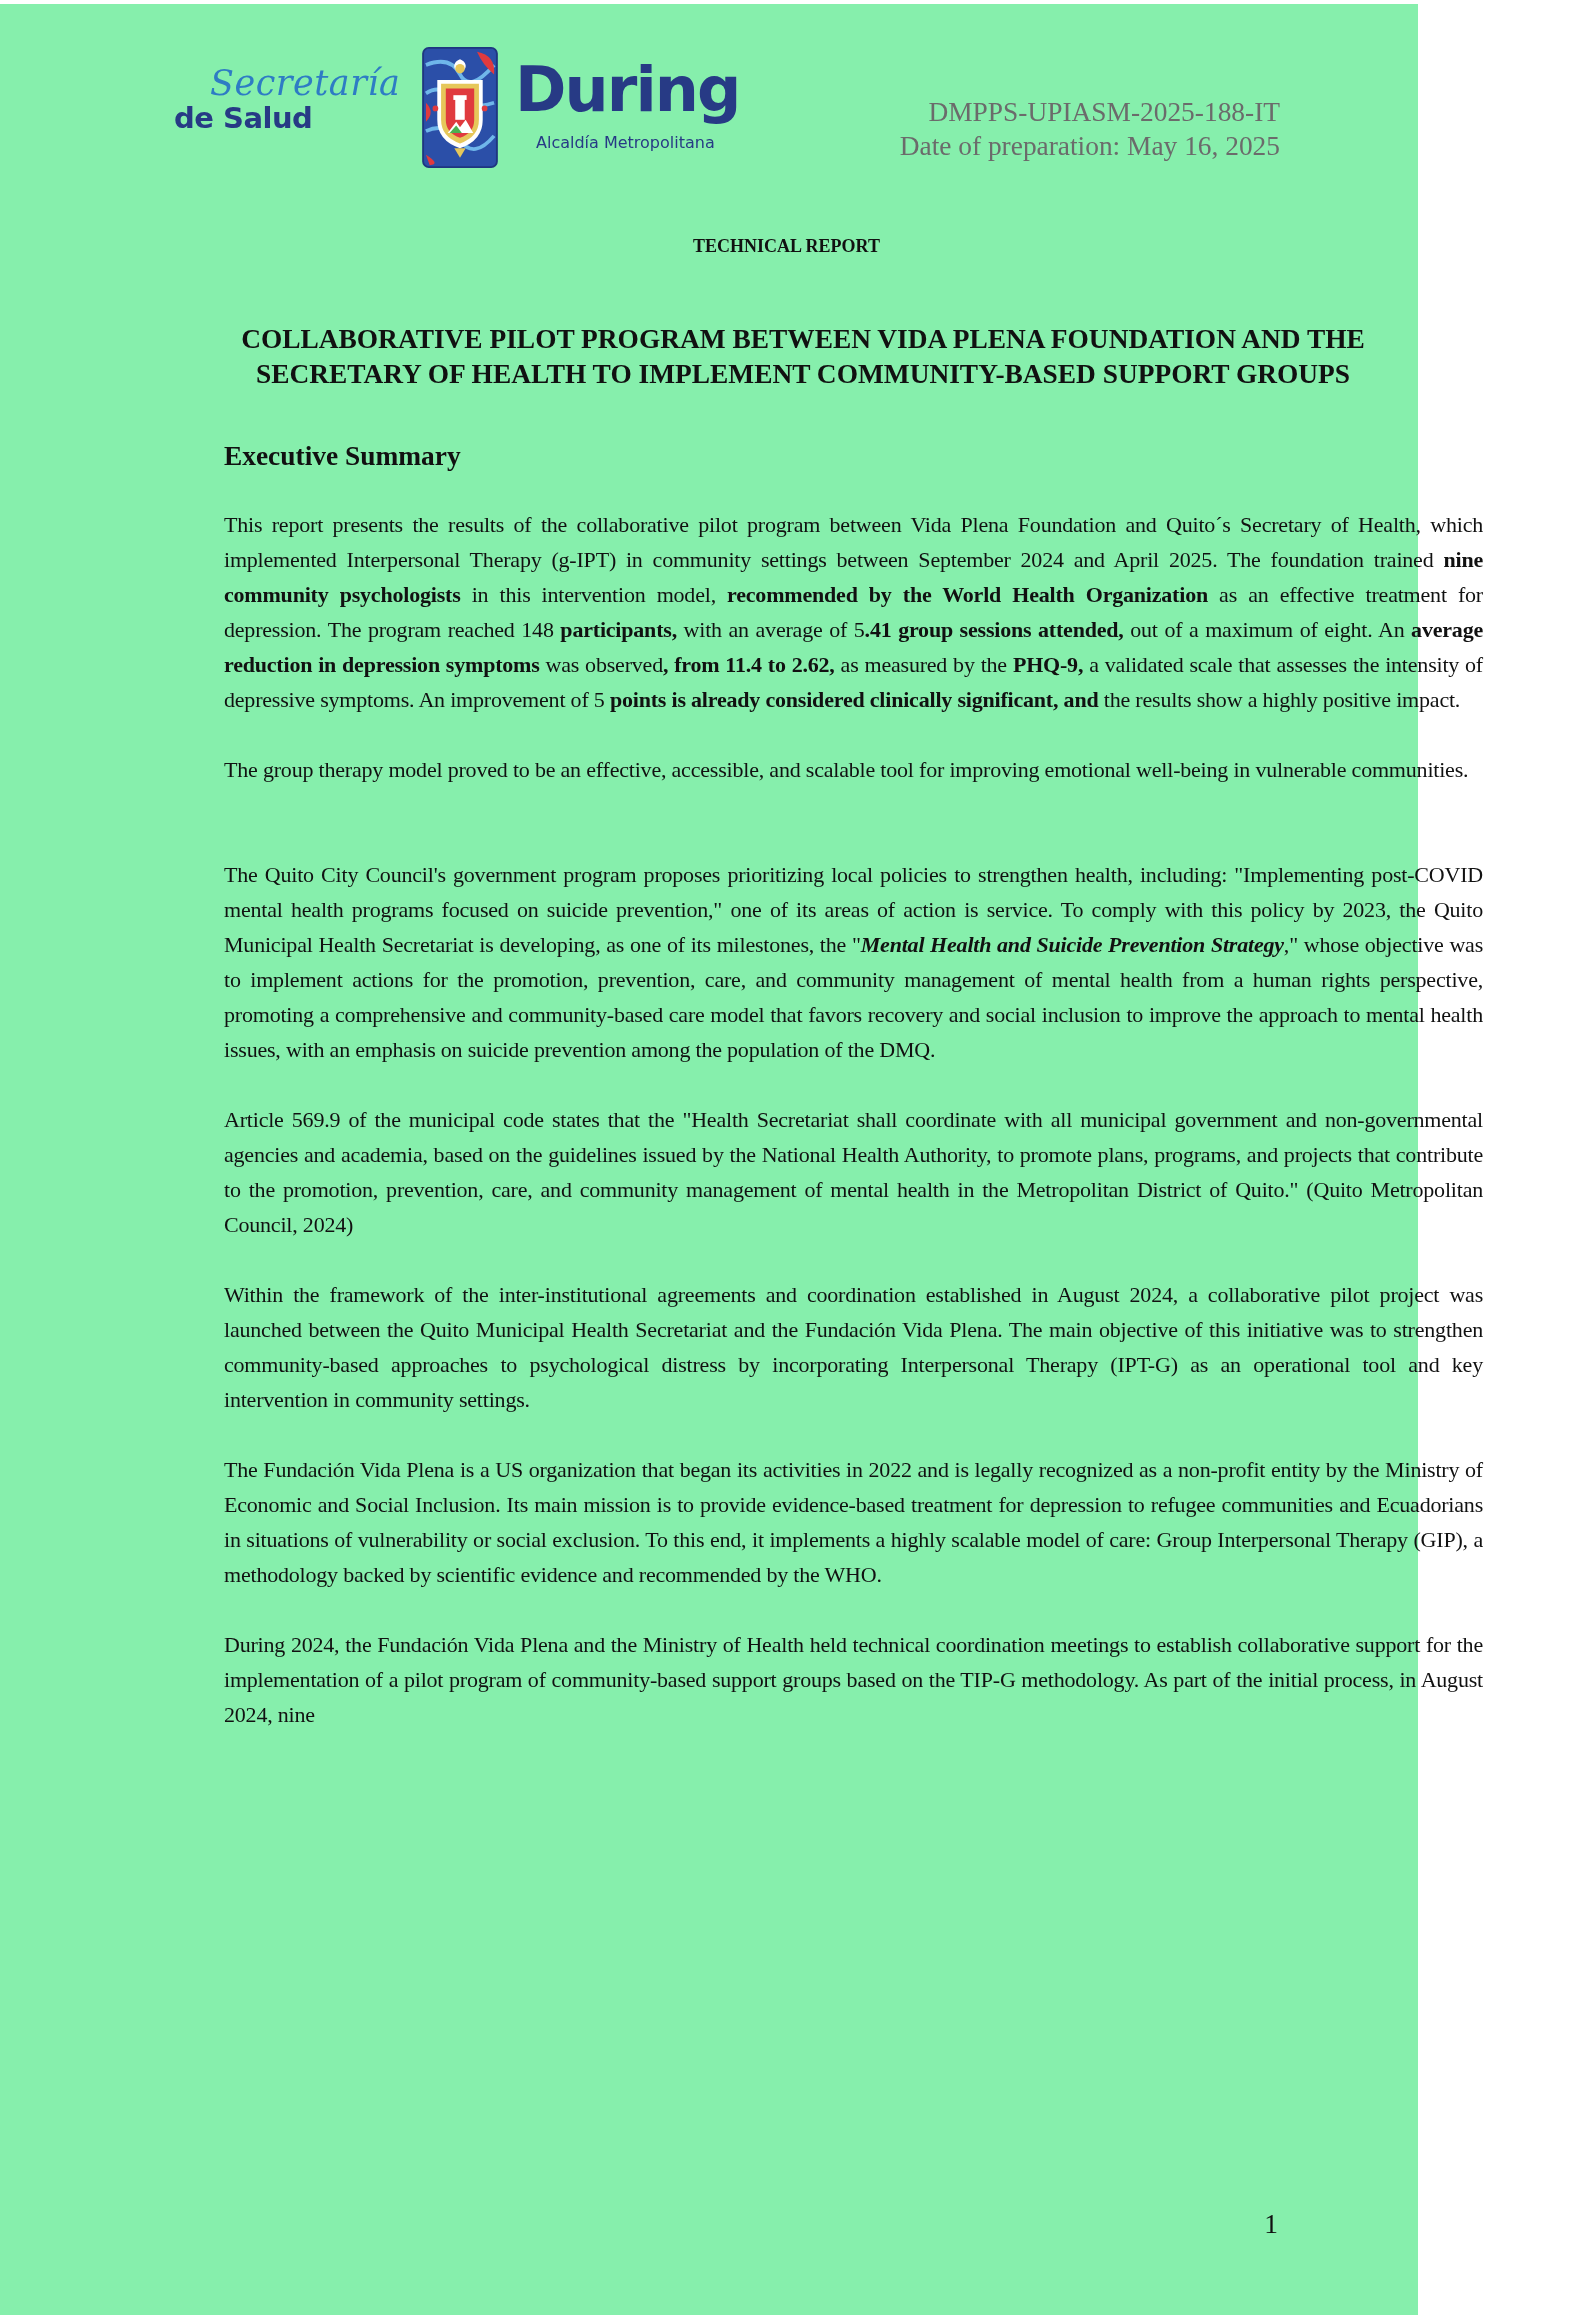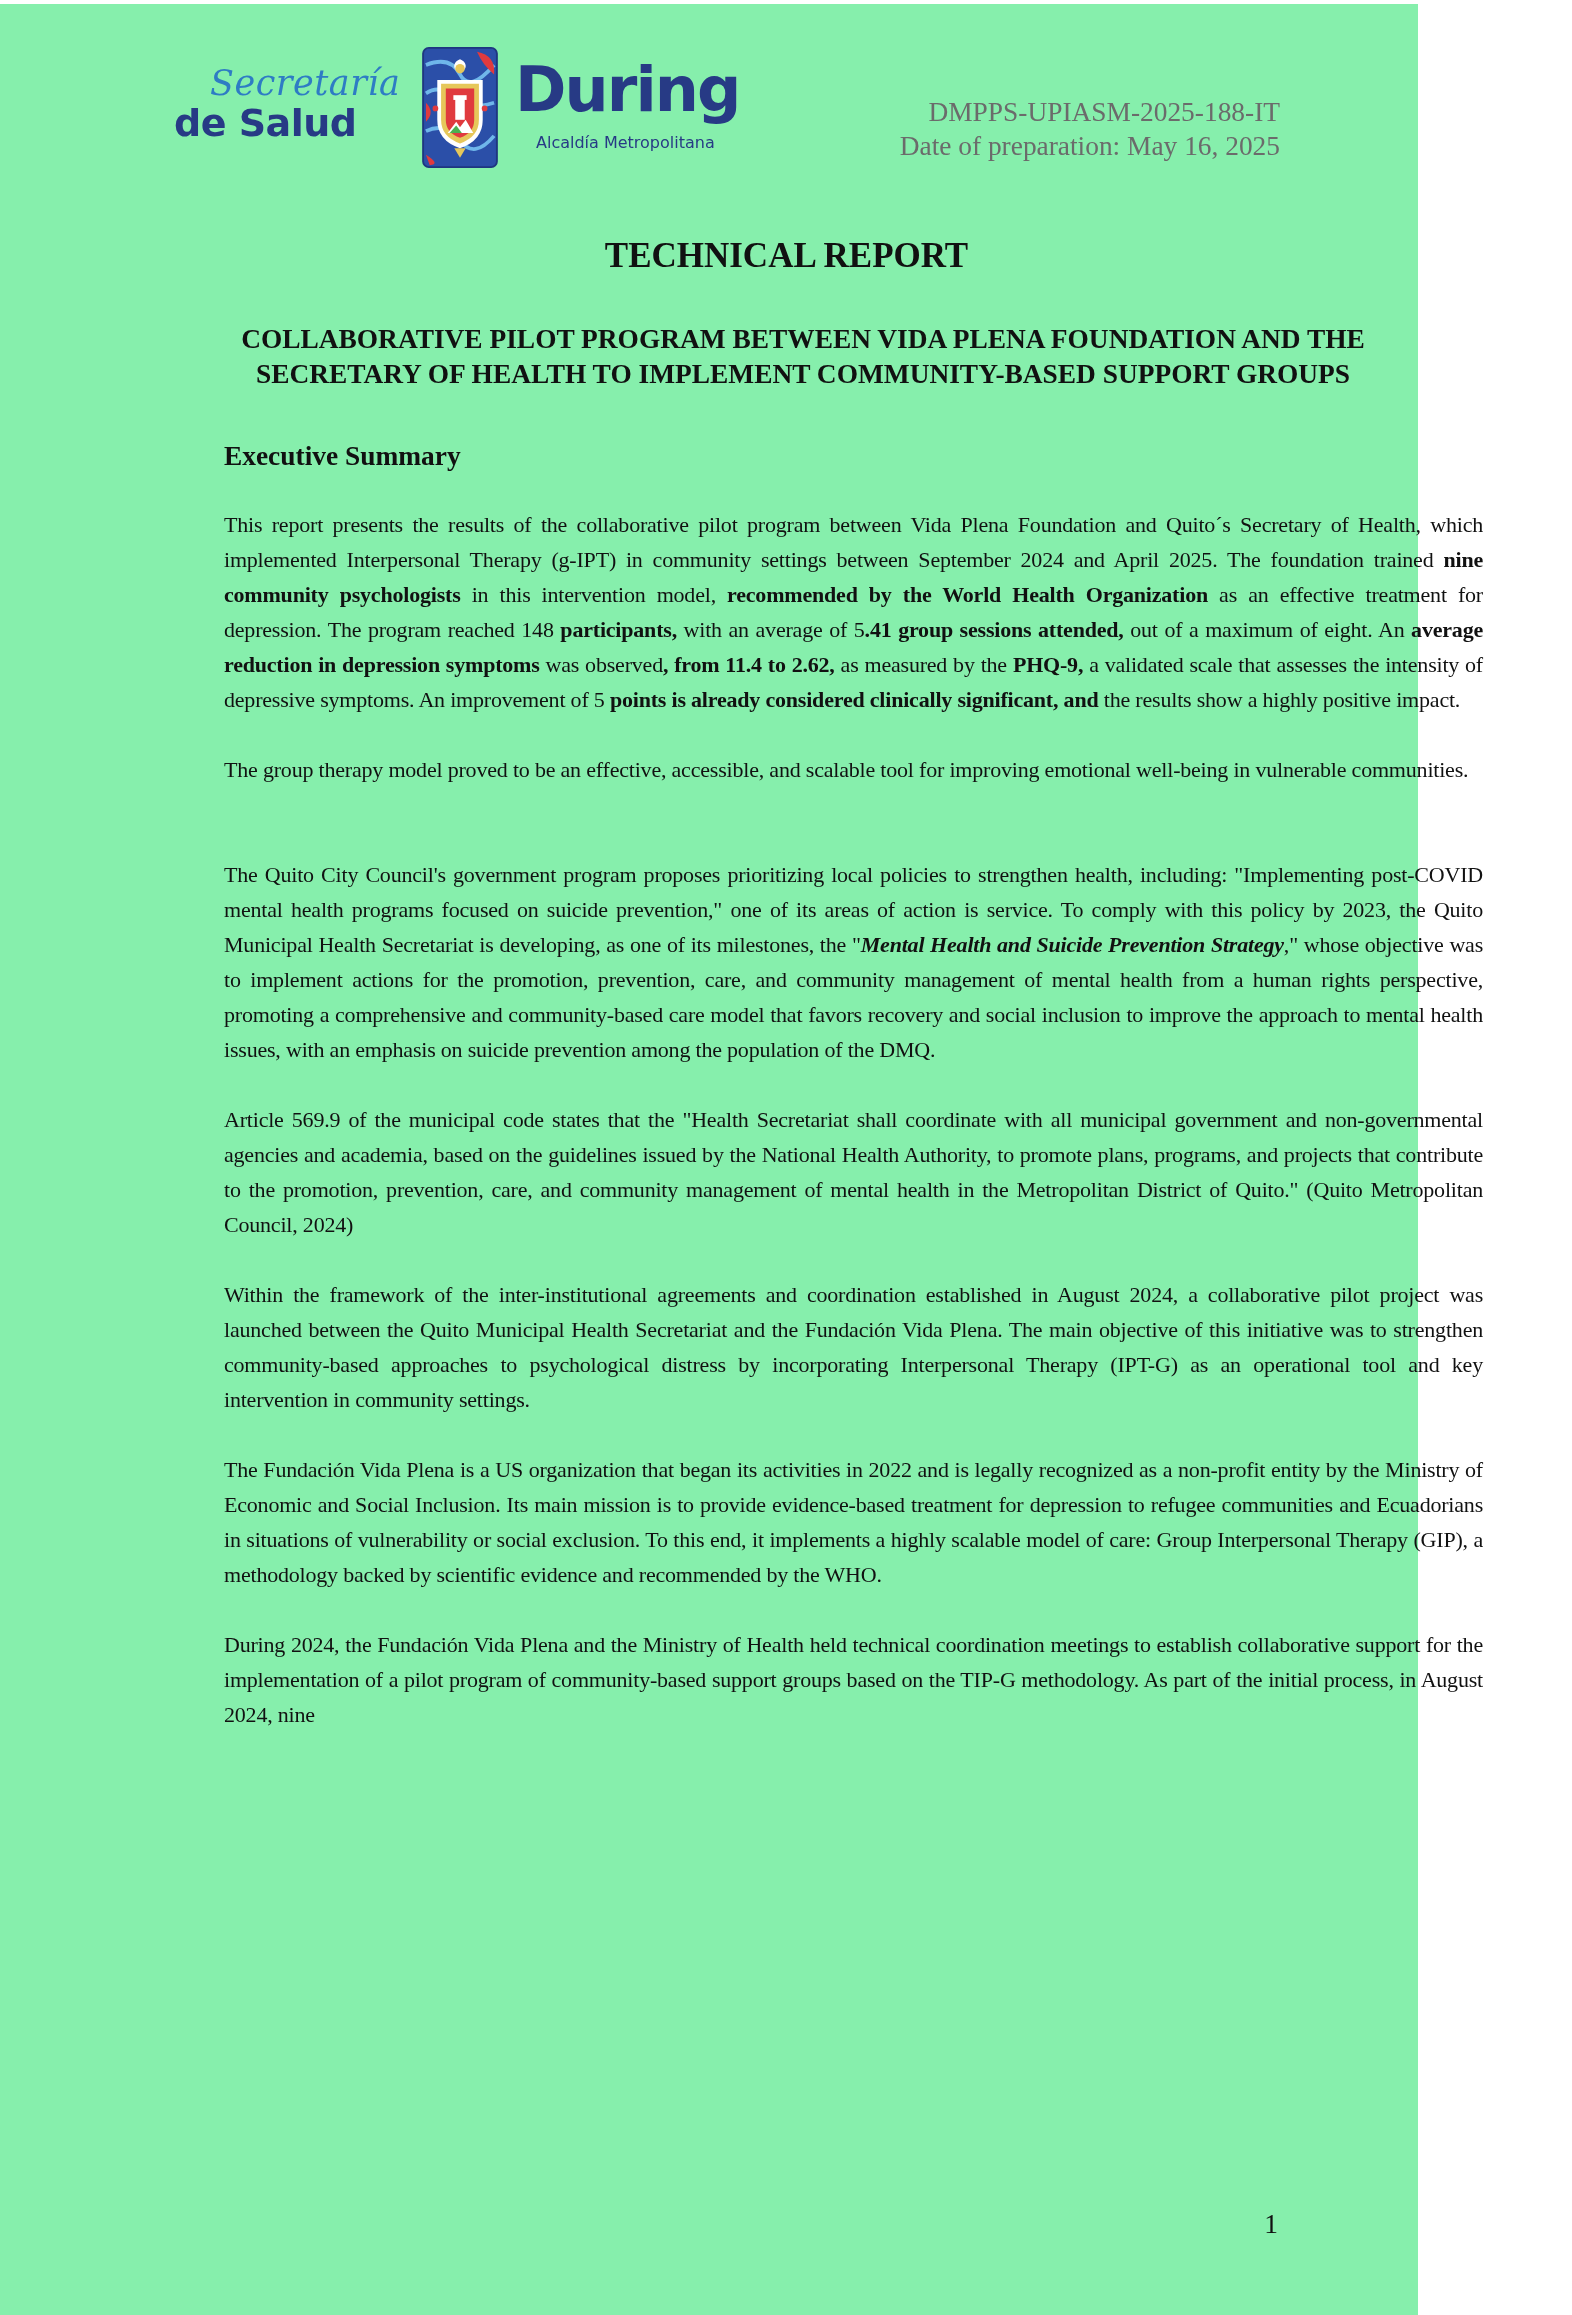--- a/index.html
+++ b/index.html
@@ -10,39 +10,39 @@
     }
     
     .hdr-logos { position: absolute; left: 174px; top: 42px; height: 123px; width: 662px; }
     .sec-logo { position: absolute; left: 0; top: 17px; width: 218px; }
     .sec-script {
       position: absolute; left: 36px; top: 0; font-family: "DejaVu Serif", serif; font-style: italic;
       font-size: 35px; color: #2e7cc4; letter-spacing: 0.5px; white-space: nowrap;
     }
     .sec-bold {
       position: absolute; left: 0; top: 38px; font-family: "DejaVu Sans", sans-serif; font-weight: bold;
-      font-size: 38px; color: #273a85; white-space: nowrap; letter-spacing: -0.5px;
+      font-size: 29px; color: #273a85; white-space: nowrap; letter-spacing: -0.5px;
     }
     .crest { position: absolute; left: 248px; top: 0; width: 74px; width: 76px; height: 123px; }
     .quito-word {
       position: absolute; left: 341px; top: 13.2px; font-family: "DejaVu Sans", sans-serif; font-weight: bold;
       font-size: 62px; color: #273a85; letter-spacing: -1.9px; white-space: nowrap; line-height: 1;
     }
     .quito-sub {
       position: absolute; left: 362px; top: 87px; font-family: "DejaVu Sans", sans-serif; font-size: 16px;
       color: #273a85; white-space: nowrap;
     }
     .hdr-meta {
       position: absolute; right: 138px; top: 91px; text-align: right; color: #6b6b6b;
       font-size: 27.4px; line-height: 34px;
     }
     
     .doc-title {
       position: absolute; left: 0; width: 1573px; text-align: center; top: 232px;
-      font-size: 35px; font-weight: bold; margin: 0;
+      font-size: 18px; font-weight: bold; margin: 0;
     }
     .doc-subtitle {
       position: absolute; left: 189px; width: 1194px; text-align: center; top: 301px;
       font-size: 27.4px; font-weight: bold; line-height: 35px; margin: 17px;
     }
     .content { position: absolute; left: 176px; width: 1259px; top: 435px; margin-left: 48px; }
     h2.section { font-size: 27.4px; font-weight: bold; margin: 0; line-height: 34px; }
     p.body {
       font-size: 22px; line-height: 35px; text-align: justify; margin: 0;
       letter-spacing: -0.2px;

